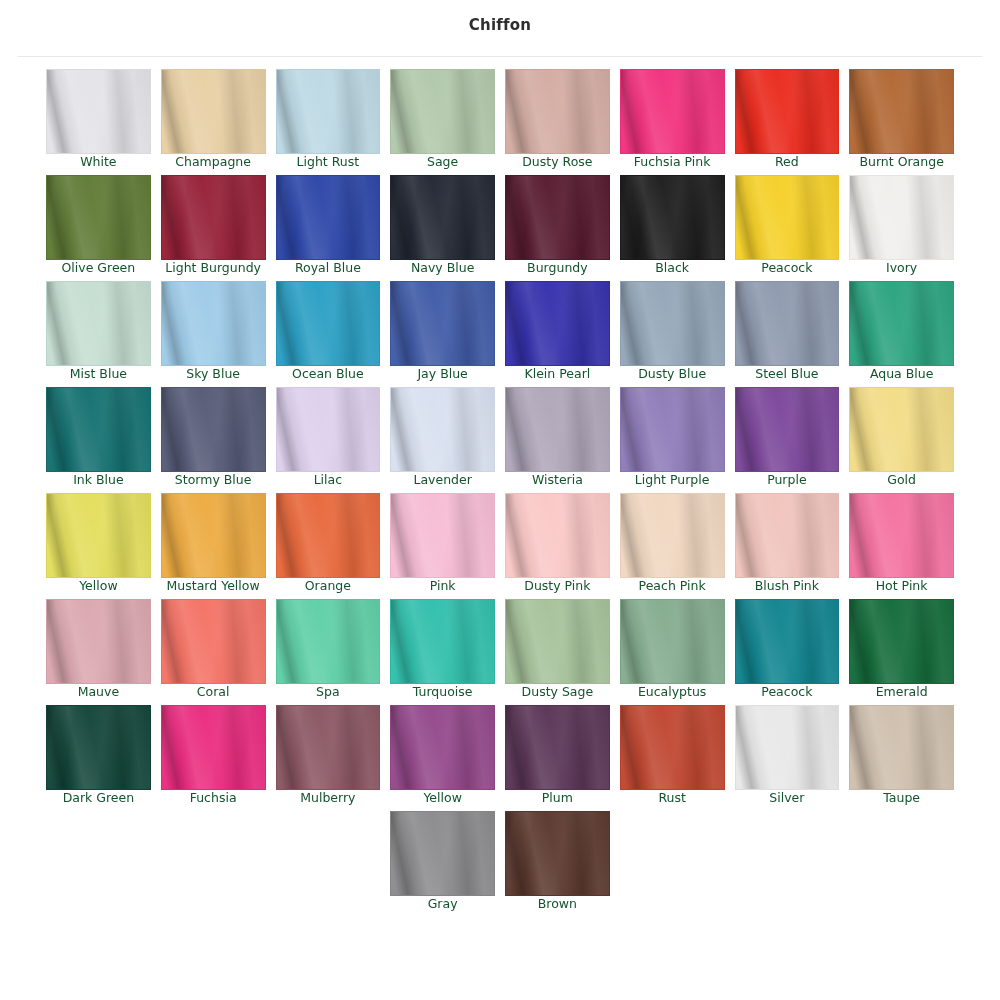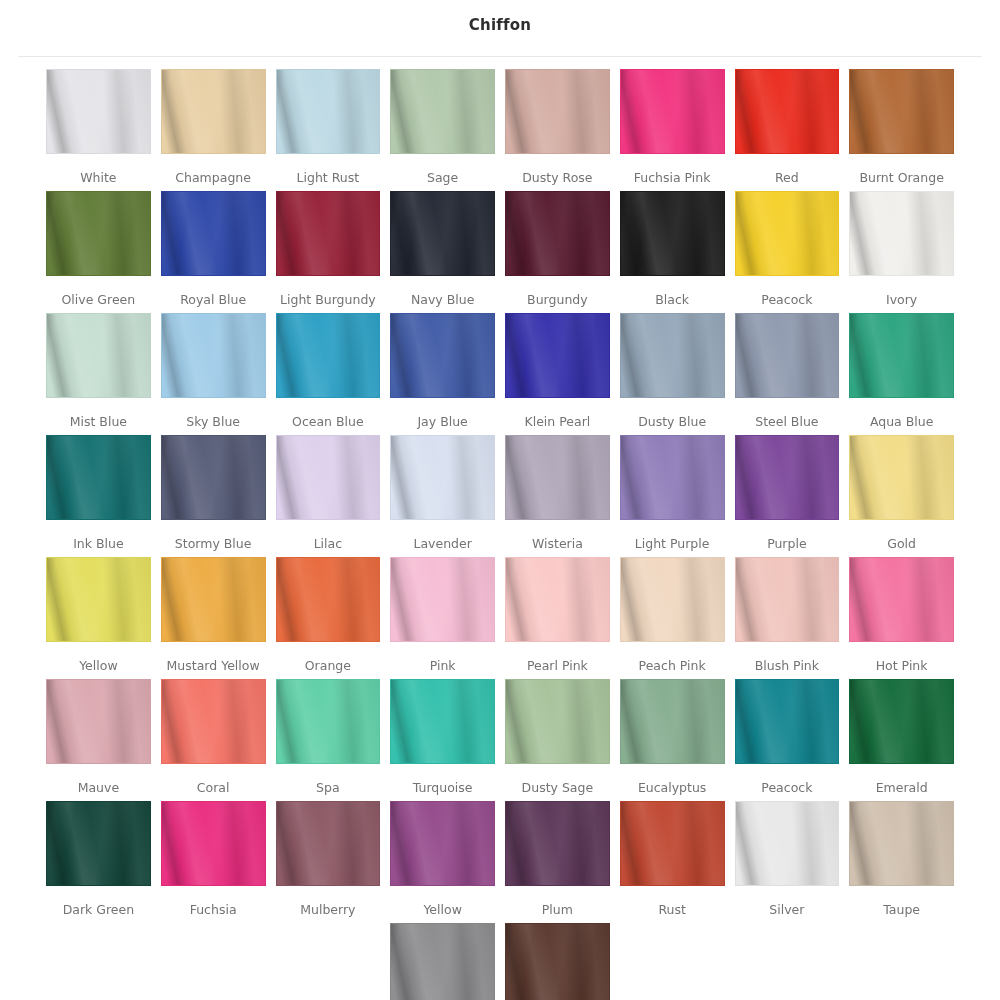--- a/index.html
+++ b/index.html
@@ -101,22 +101,22 @@
       rgba(255,255,255,0.00) 55%,
       rgba(0,0,0,0.09) 66%,
       rgba(255,255,255,0.06) 78%,
       rgba(0,0,0,0.03) 90%,
       rgba(255,255,255,0.00) 100%);
   }
 
   .swatch-label {
     text-align: center;
     font-size: 12.5px;
-    color: #737373;
-    padding-top: 16px;
+    color: #14532d;
+    padding-top: 0;
     line-height: 15px;
     white-space: nowrap;
   }
 
   
   .swatch-cell.offset-start {
     grid-column-start: 4;
   }
 </style>
 </head>
@@ -195,36 +195,36 @@
       </div>
       <div class="swatch-cell">
         <div class="swatch-chip" style="background-color: rgb(95, 122, 53);">
           <div class="fold-a"></div>
           <div class="fold-b"></div>
           <div class="fold-c"></div>
         </div>
         <div class="swatch-label">Olive Green</div>
       </div>
       <div class="swatch-cell">
+        <div class="swatch-chip" style="background-color: rgb(150, 32, 55);">
+          <div class="fold-a"></div>
+          <div class="fold-b"></div>
+          <div class="fold-c"></div>
+        </div>
+        <div class="swatch-label">Light Burgundy</div>
+      </div>
+      <div class="swatch-cell">
         <div class="swatch-chip" style="background-color: rgb(44, 70, 168);">
           <div class="fold-a"></div>
           <div class="fold-b"></div>
           <div class="fold-c"></div>
         </div>
         <div class="swatch-label">Royal Blue</div>
       </div>
       <div class="swatch-cell">
-        <div class="swatch-chip" style="background-color: rgb(150, 32, 55);">
-          <div class="fold-a"></div>
-          <div class="fold-b"></div>
-          <div class="fold-c"></div>
-        </div>
-        <div class="swatch-label">Light Burgundy</div>
-      </div>
-      <div class="swatch-cell">
         <div class="swatch-chip" style="background-color: rgb(34, 39, 51);">
           <div class="fold-a"></div>
           <div class="fold-b"></div>
           <div class="fold-c"></div>
         </div>
         <div class="swatch-label">Navy Blue</div>
       </div>
       <div class="swatch-cell">
         <div class="swatch-chip" style="background-color: rgb(87, 26, 47);">
           <div class="fold-a"></div>
@@ -416,21 +416,21 @@
           <div class="fold-c"></div>
         </div>
         <div class="swatch-label">Pink</div>
       </div>
       <div class="swatch-cell">
         <div class="swatch-chip" style="background-color: rgb(250, 200, 198);">
           <div class="fold-a"></div>
           <div class="fold-b"></div>
           <div class="fold-c"></div>
         </div>
-        <div class="swatch-label">Pearl Pink</div>
+        <div class="swatch-label">Dusty Pink</div>
       </div>
       <div class="swatch-cell">
         <div class="swatch-chip" style="background-color: rgb(240, 215, 192);">
           <div class="fold-a"></div>
           <div class="fold-b"></div>
           <div class="fold-c"></div>
         </div>
         <div class="swatch-label">Peach Pink</div>
       </div>
       <div class="swatch-cell">

